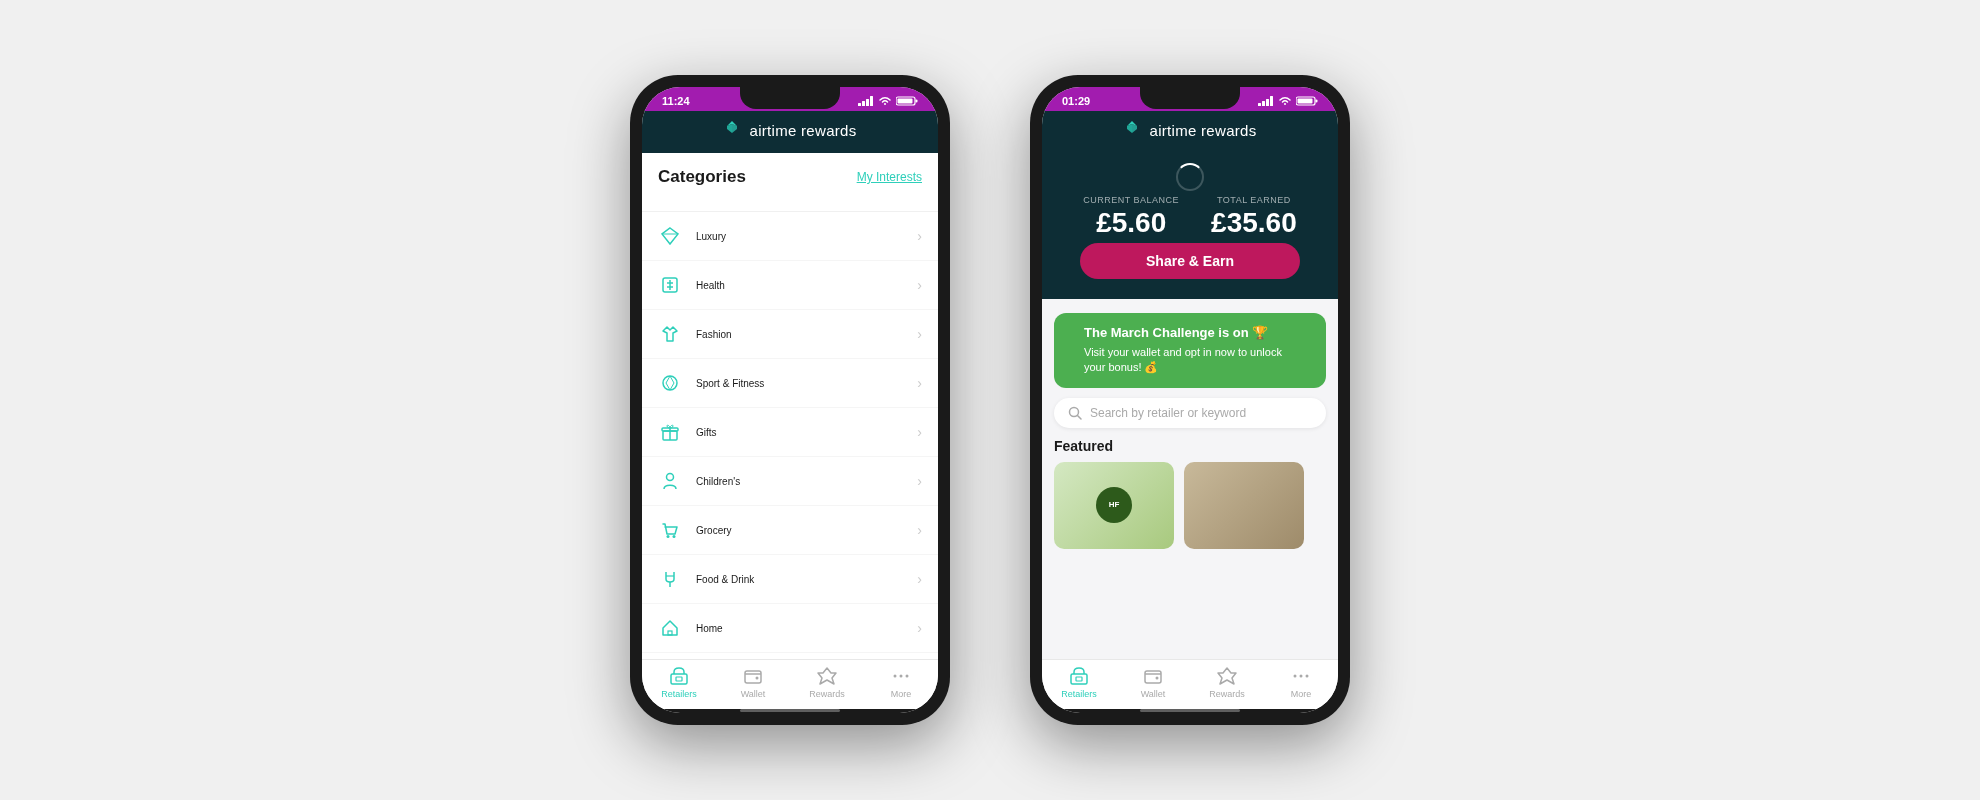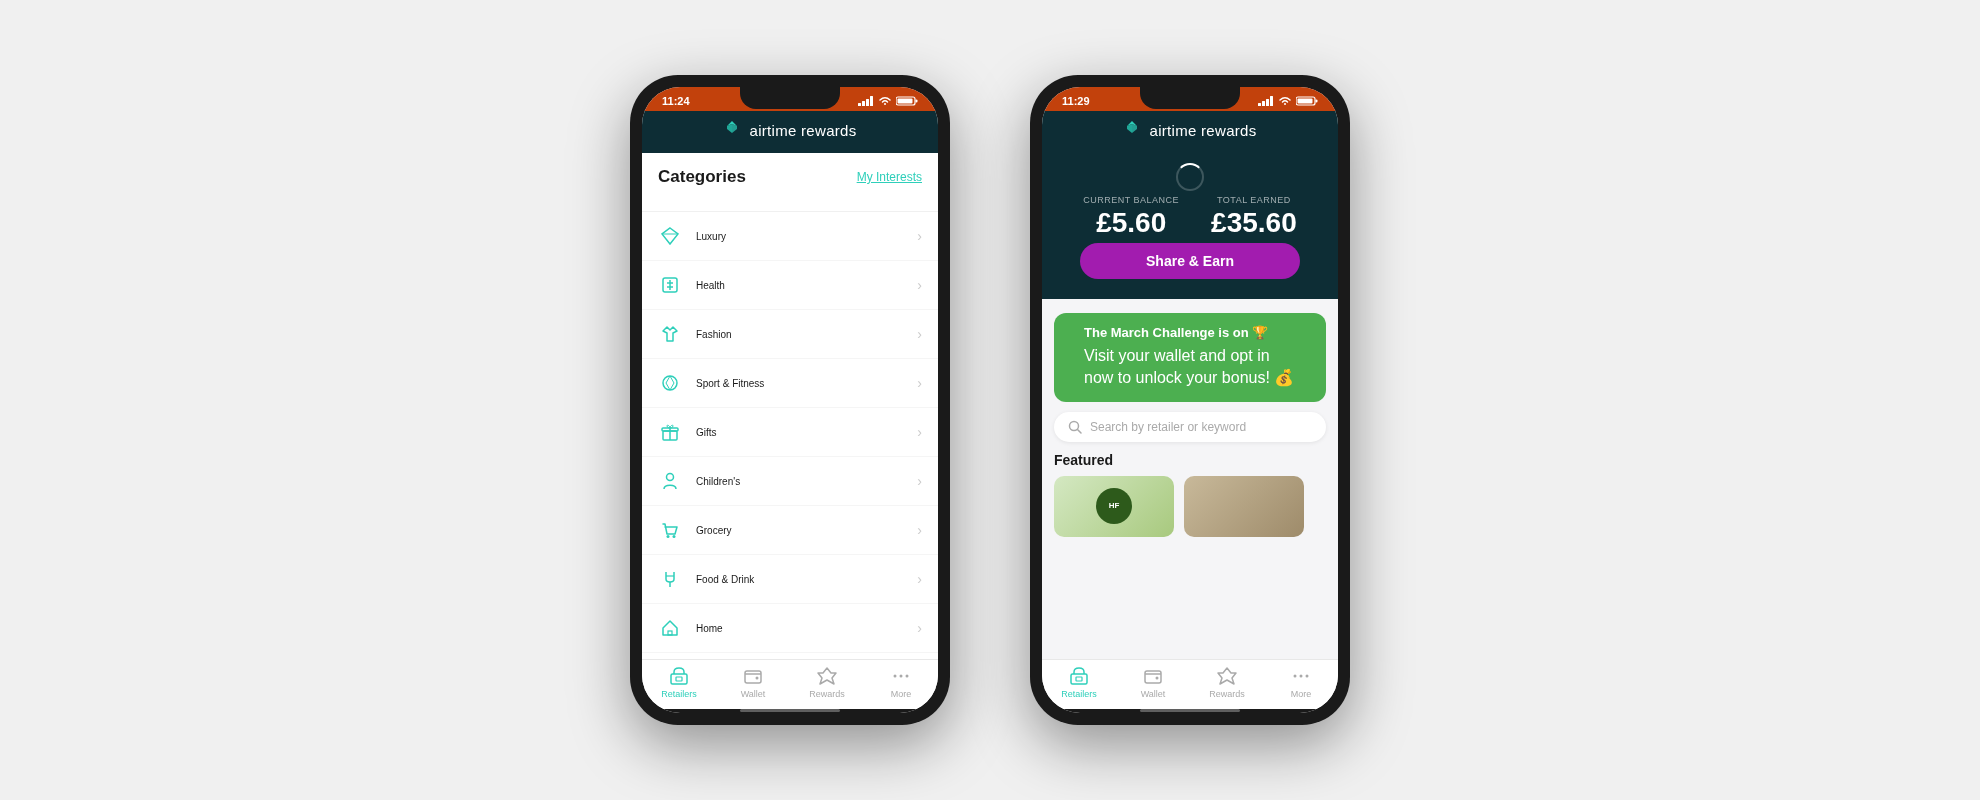--- a/index.html
+++ b/index.html
@@ -30,21 +30,21 @@
       width: 100%;
       height: 100%;
       border-radius: 38px;
       overflow: hidden;
       display: flex;
       flex-direction: column;
       background: #fff;
     }
     
     .status-bar {
-      background: #c2410c;
+      background: #a21caf;
       display: flex;
       justify-content: space-between;
       align-items: center;
       padding: 8px 20px 4px;
       color: #fff;
       font-size: 11px;
       font-weight: 600;
       position: relative;
     }
     .notch {
@@ -143,21 +143,21 @@
     @keyframes spin { to { transform: rotate(360deg); } }
     .balance-row {
       display: flex;
       gap: 32px;
       align-items: flex-end;
     }
     .balance-col { text-align: center; }
     .balance-label { font-size: 9px; color: rgba(255,255,255,0.6); text-transform: uppercase; letter-spacing: 0.5px; margin-bottom: 2px; }
     .balance-amount { font-size: 28px; font-weight: 700; color: #fff; }
     .share-earn-btn {
-      background: #a21caf;
+      background: #be185d;
       color: #fff;
       border: none;
       border-radius: 24px;
       padding: 10px 40px;
       font-size: 14px;
       font-weight: 600;
       cursor: pointer;
       width: 100%;
       max-width: 220px;
     }
@@ -169,37 +169,37 @@
       flex-direction: column;
       padding: 14px 12px 0;
       gap: 10px;
     }
     .challenge-card {
       background: #4caf50;
       border-radius: 12px;
       padding: 12px 30px;
     }
     .challenge-title { font-size: 13px; font-weight: 700; color: #fff; margin-bottom: 5px; }
-    .challenge-text { font-size: 16px; color: #fff; line-height: 1.4; }
+    .challenge-text { font-size: 11px; color: #fff; line-height: 1.4; }
     .search-bar {
       background: #fff;
       border-radius: 24px;
       display: flex;
       align-items: center;
       padding: 8px 14px;
       gap: 8px;
       box-shadow: 0 1px 4px rgba(0,0,0,0.08);
     }
     .search-placeholder { color: #aaa; font-size: 12px; }
     .featured-section {}
     .featured-title { font-size: 14px; font-weight: 700; color: #1a1a1a; margin-bottom: 8px; }
     .featured-cards { display: flex; gap: 10px; }
     .featured-card {
       width: 120px;
-      height: 61px;
+      height: 87px;
       border-radius: 10px;
       overflow: hidden;
       background: #e0e0e0;
       flex-shrink: 0;
       position: relative;
     }
     .featured-card-hellofresh {
       background: linear-gradient(135deg, #d4e8c2 0%, #a8c97e 100%);
       display: flex;
       align-items: center;
@@ -404,21 +404,21 @@
           <div class="home-bar"></div>
         </div>
     </div>
   </div>
 
   <div class="phone">
     <div class="phone-inner">
 
       <div class="status-bar">
         <div class="notch"></div>
-        <span>11:29</span>
+        <span>01:29</span>
         <div class="status-icons">
           <svg width="16" height="10" viewBox="0 0 16 10">
             <rect x="0" y="7" width="3" height="3" fill="white" rx="0.5"></rect>
             <rect x="4" y="5" width="3" height="5" fill="white" rx="0.5"></rect>
             <rect x="8" y="3" width="3" height="7" fill="white" rx="0.5"></rect>
             <rect x="12" y="0" width="3" height="10" fill="white" rx="0.5"></rect>
           </svg>
           <svg width="14" height="10" viewBox="0 0 14 10">
             <path d="M7 8 L7 8" stroke="white" stroke-width="2" stroke-linecap="round"></path>
             <path d="M4.5 6 Q7 3.5 9.5 6" stroke="white" stroke-width="1.5" fill="none" stroke-linecap="round"></path>

